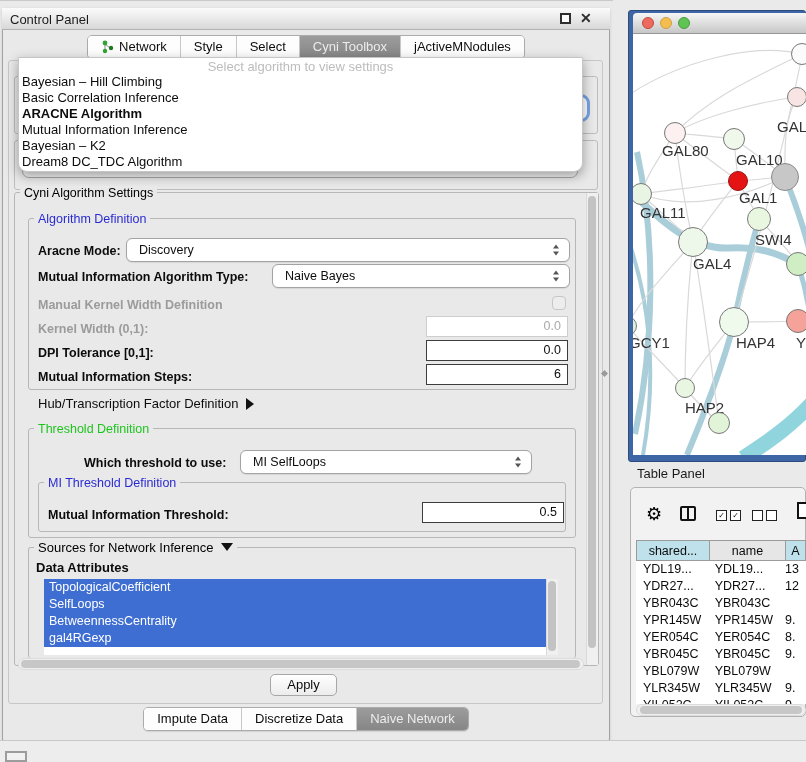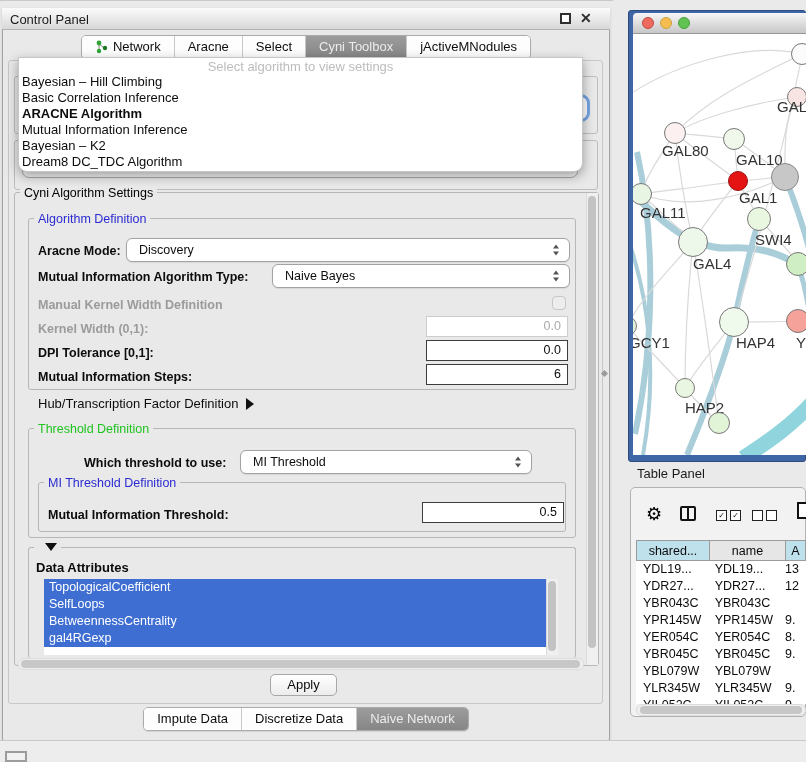--- a/index.html
+++ b/index.html
@@ -105,21 +105,21 @@
       <svg width="13" height="14" viewBox="0 0 13 14">
         <line x1="4" y1="4" x2="9" y2="8" stroke="#8a8a8a" stroke-width="1"></line>
         <line x1="4" y1="4" x2="4" y2="11" stroke="#8a8a8a" stroke-width="1"></line>
         <circle cx="4" cy="3" r="2.4" fill="#2fa435"></circle>
         <circle cx="4" cy="11" r="2.2" fill="#2fa435"></circle>
         <circle cx="10" cy="8" r="2.2" fill="#1d7a24"></circle>
       </svg>
       <span>Network</span>
     </div>
     <div class="seg-item">
-        <span>Aracne</span>
+        <span>Style</span>
       </div>
     <div class="seg-item">
         <span>Select</span>
       </div>
     <div class="seg-item sel">
         <span>Cyni Toolbox</span>
       </div>
     <div class="seg-item">
         <span>jActiveMNodules</span>
       </div>
@@ -178,32 +178,32 @@
 
 <div class="abs" style="left:38px;top:396px;font-size:13px;color:#0c0c0c;">
   <span>Hub/Transcription Factor Definition</span><span class="tri-right"></span>
 </div>
 
 <div class="abs groupbox" style="left:28px;top:428px;width:548px;height:110px;"></div>
 <div class="abs legend green" style="left:34px;top:422px;">Threshold Definition</div>
 
 <div class="abs flabel" style="left:84px;top:456px;">Which threshold to use:</div>
 <div class="abs combo" style="left:240px;top:450px;width:292px;height:24px;">
-  <span class="cv">MI Threshold</span>
+  <span class="cv">MI SelfLoops</span>
   <span class="arrows"></span>
 </div>
 
 <div class="abs groupbox" style="left:38px;top:482px;width:528px;height:50px;"></div>
 <div class="abs legend blue" style="left:44px;top:476px;">MI Threshold Definition</div>
 <div class="abs flabel" style="left:48px;top:508px;">Mutual Information Threshold:</div>
 <div class="abs tinput" style="left:422px;top:502px;width:142px;height:21px;">0.5</div>
 
 <div class="abs groupbox" style="left:28px;top:547px;width:548px;height:111px;border-bottom:none;"></div>
 <div class="abs legend" style="left:34px;top:540px;font-size:13px;">
-  <span class="tri-down"></span>
+  <span>Sources for Network Inference</span><span class="tri-down"></span>
 </div>
 <div class="abs flabel" style="left:36px;top:560px;font-size:13px;">Data Attributes</div>
 <div class="abs" style="left:44px;top:579px;width:514px;height:76px;background:#fff;overflow:hidden;" id="attr-list">
     <div class="attr-item" style="width: 502px;">TopologicalCoefficient</div>
     <div class="attr-item" style="width: 502px;">SelfLoops</div>
     <div class="attr-item" style="width: 502px;">BetweennessCentrality</div>
     <div class="attr-item" style="width: 502px;">gal4RGexp</div>
   </div>
 <div class="abs vscroll" style="left:546px;top:579px;width:12px;height:76px;"></div>
 <div class="abs vthumb" style="left:548px;top:581px;width:8px;height:70px;"></div>
@@ -268,21 +268,21 @@
       <path d="M-6,292 C14,314 34,334 52,354"></path>
       <path d="M60,208 C70,268 78,328 86,389"></path>
       <path d="M164,63 C150,88 152,118 152,143"></path>
       <path d="M126,185 C140,200 155,215 165,230"></path>
       <path d="M101,288 C122,288 145,288 165,287"></path>
       <path d="M42,99 C80,60 130,40 169,20"></path>
     </g>
   </svg>
 <div class="nnode" style="left: 158px; top: 9px; height: 22px; width: 22px; background: rgb(251, 251, 251);"></div>
     <div class="nnode" style="left: 154px; top: 53px; height: 20px; width: 20px; background: rgb(249, 228, 228);"></div>
-    <div class="nlabel" style="left: 144px; top: 64px;">GAL</div>
+    <div class="nlabel" style="left: 144px; top: 84px;">GAL</div>
     <div class="nnode" style="left: 31px; top: 88px; height: 22px; width: 22px; background: rgb(253, 240, 240);"></div>
     <div class="nlabel" style="left: 29px; top: 108px;">GAL80</div>
     <div class="nnode" style="left: 90px; top: 94px; height: 22px; width: 22px; background: rgb(240, 248, 236);"></div>
     <div class="nlabel" style="left: 103px; top: 117px;">GAL10</div>
     <div class="nnode" style="left: 95px; top: 137px; height: 20px; width: 20px; background: rgb(229, 20, 20); border-color: rgb(153, 18, 18);"></div>
     <div class="nlabel" style="left: 106px; top: 155px;">GAL1</div>
     <div class="nnode" style="left: 138px; top: 129px; height: 28px; width: 28px; background: rgb(199, 199, 199); border-color: rgb(138, 138, 138);"></div>
     <div class="nnode" style="left: -3px; top: 149px; height: 22px; width: 22px; background: rgb(233, 245, 227);"></div>
     <div class="nlabel" style="left: 7px; top: 170px;">GAL11</div>
     <div class="nnode" style="left: 45px; top: 193px; height: 30px; width: 30px; background: rgb(238, 248, 234);"></div>

